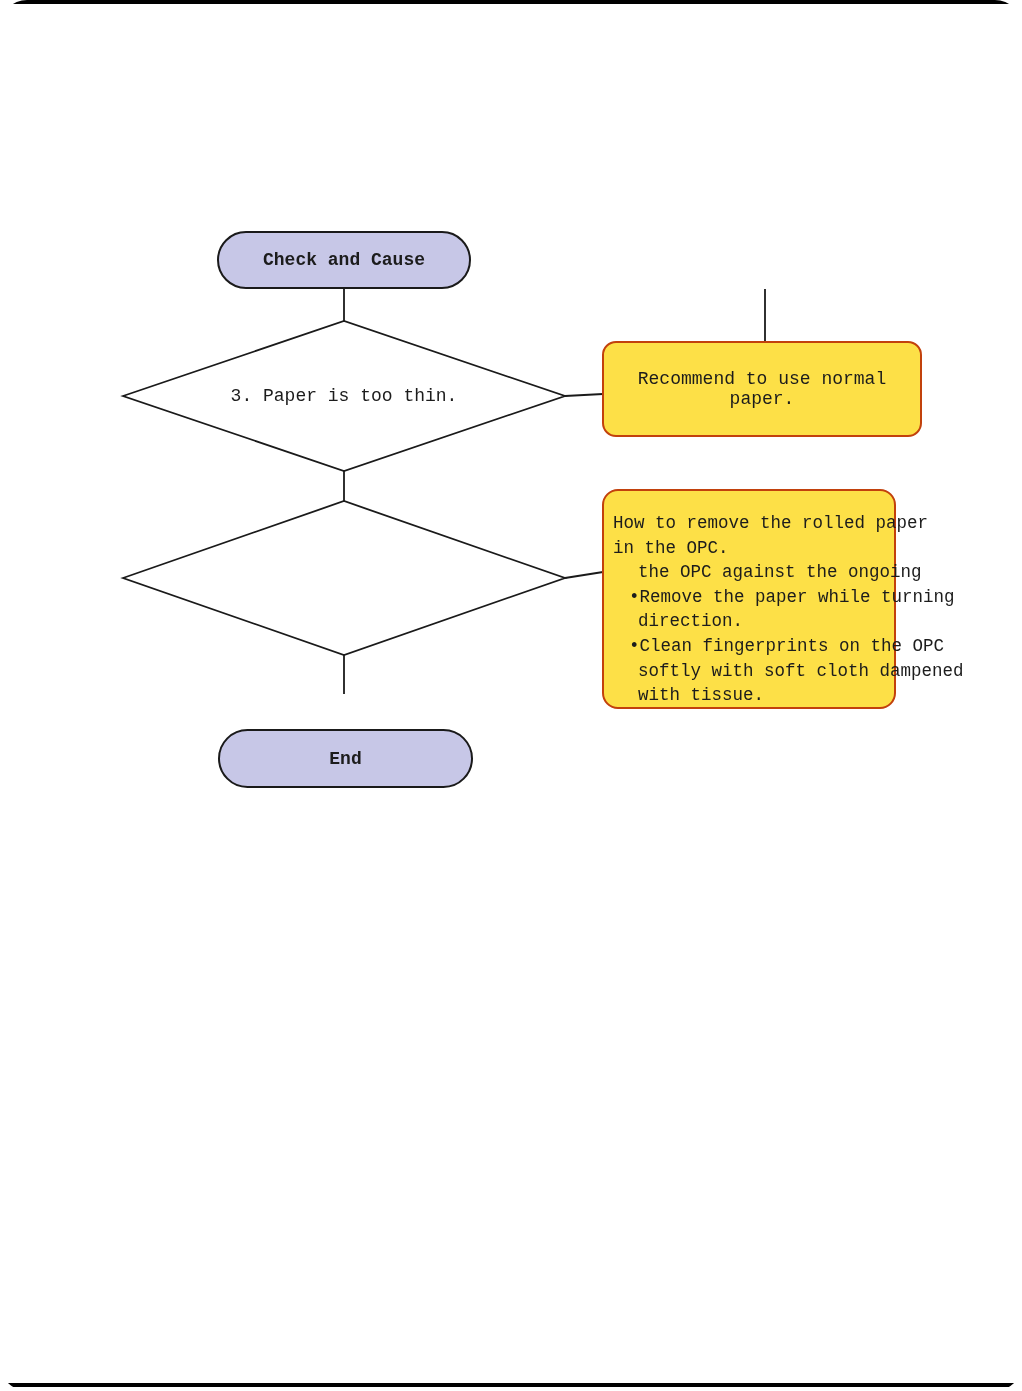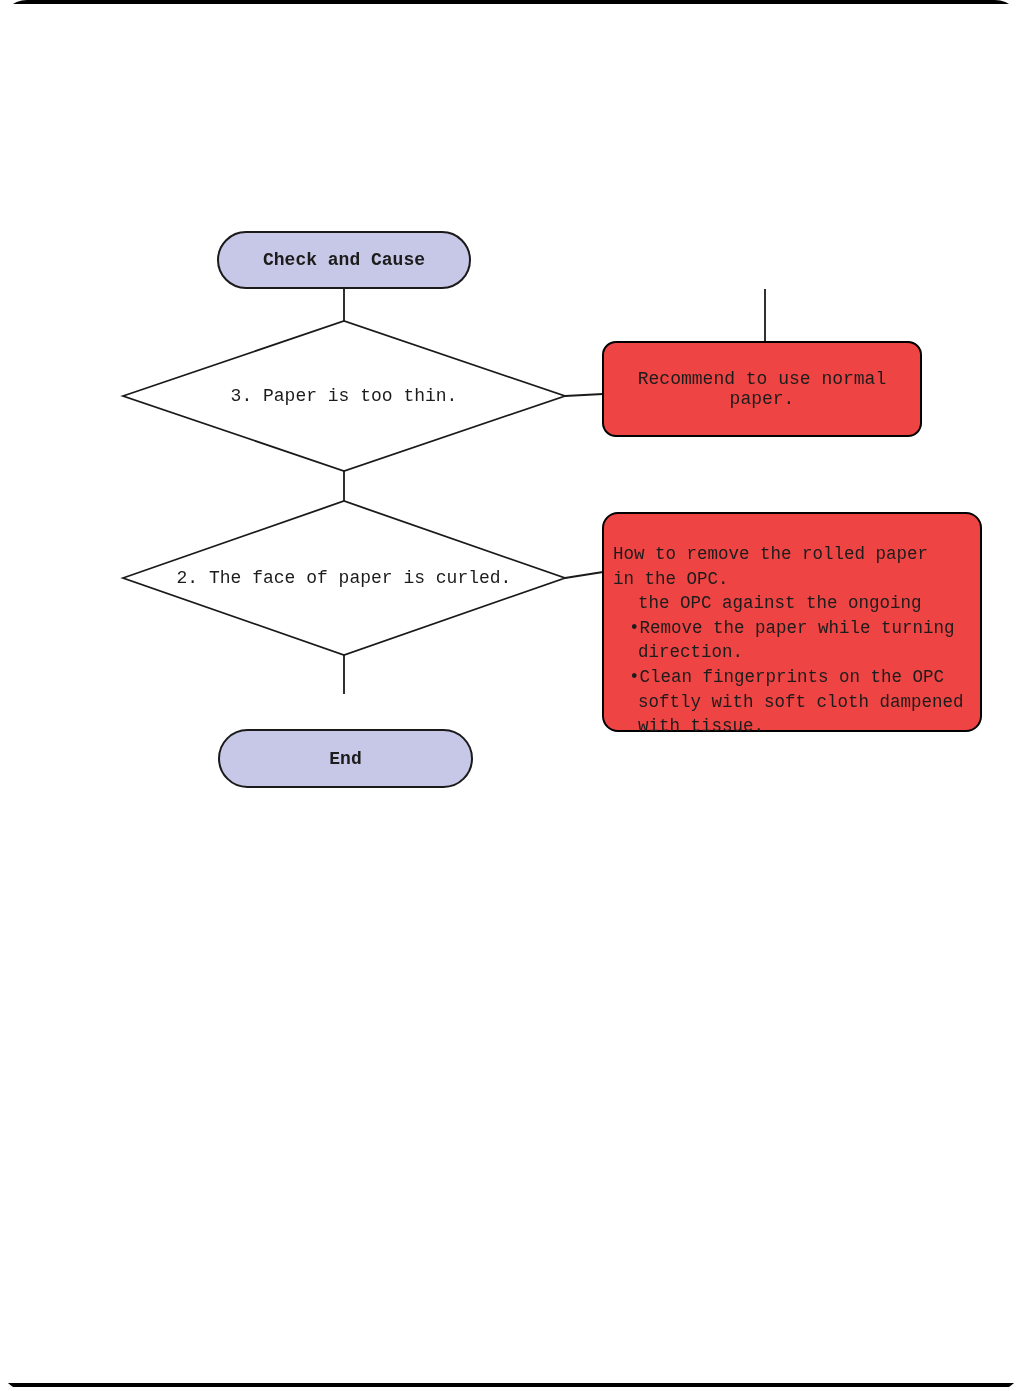--- a/index.html
+++ b/index.html
@@ -58,34 +58,34 @@
     justify-content: center;
     font-size: 18px;
     text-align: center;
   }
   .diamond-label.d1 { left: 123px; top: 321px; width: 442px; height: 150px; }
   .diamond-label.d2 { left: 123px; top: 501px; width: 442px; height: 154px; }
 
   .procbox {
     position: absolute;
     box-sizing: border-box;
-    background: #ef4444;
-    border: 2px solid #000000;
+    background: #fde047;
+    border: 2px solid #c2410c;
     font-size: 18px;
   }
   .procbox.b1 {
     left: 602px; top: 341px; width: 320px; height: 96px;
     border-radius: 14px;
     display: flex; align-items: center; justify-content: center;
     text-align: center;
   }
   .procbox.b2 {
-    left: 602px; top: 512px; width: 380px; height: 220px;
+    left: 602px; top: 489px; width: 294px; height: 220px;
     border-radius: 16px;
-    padding: 28px 6px 0 9px;
+    padding: 20px 6px 0 9px;
     font-size: 17.5px;
     line-height: 24.6px;
     text-align: left;
   }
   .procbox.b2 .ln { white-space: nowrap; }
   .procbox.b2 .ind-bullet { padding-left: 16px; }
   .procbox.b2 .ind-cont { padding-left: 25px; }
 </style>
 </head>
 <body>
@@ -112,23 +112,20 @@
 
 
   <div class="diamond-label d1">
     <span>3. Paper is too thin.</span>
   </div>
 
   <div class="procbox b1">
     <span>Recommend to use normal paper.</span>
   </div>
 
-  <div class="diamond-label d2">
-    <span>2. The face of paper is curled.</span>
-  </div>
 
   <div class="procbox b2">
     <div class="ln">How to remove the rolled paper</div>
     <div class="ln">in the OPC.</div>
     <div class="ln ind-cont">the OPC against the ongoing</div>
     <div class="ln ind-bullet">•Remove the paper while turning</div>
     <div class="ln ind-cont">direction.</div>
     <div class="ln ind-bullet">•Clean fingerprints on the OPC</div>
     <div class="ln ind-cont">softly with soft cloth dampened</div>
     <div class="ln ind-cont">with tissue.</div>

